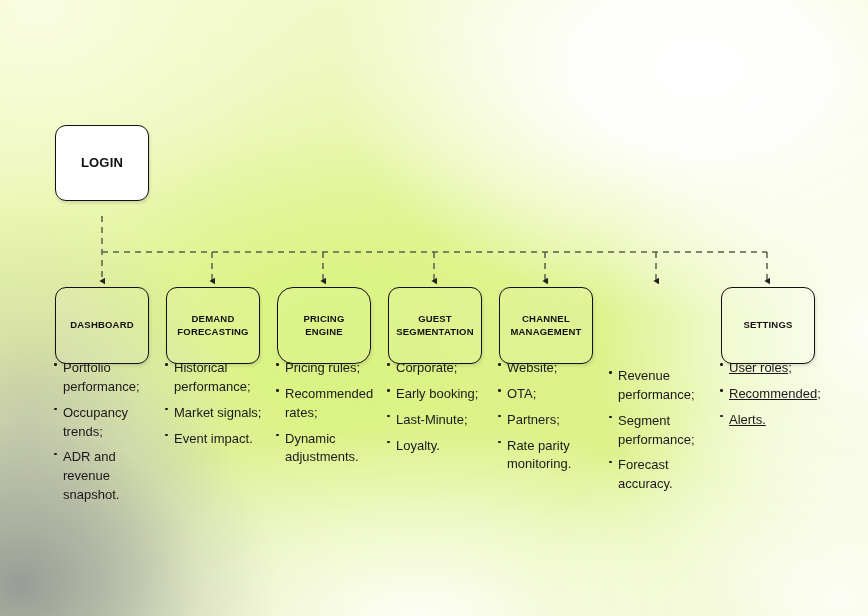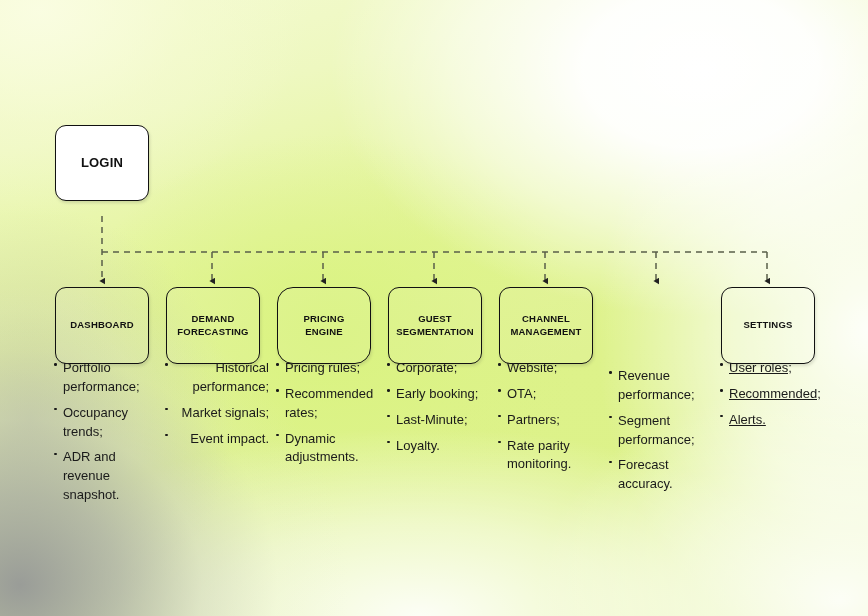--- a/index.html
+++ b/index.html
@@ -239,21 +239,21 @@
     <div class="bullet-item">
       <span class="bullet-dot"></span>
       <span class="bullet-text">Occupancy trends;</span>
     </div>
     <div class="bullet-item">
       <span class="bullet-dot"></span>
       <span class="bullet-text">ADR and revenue snapshot.</span>
     </div>
   </div>
 
-  <div class="bullets" style="left:165px;text-align:right;">
+  <div class="bullets" style="left:165px;">
     <div class="bullet-item">
       <span class="bullet-dot"></span>
       <span class="bullet-text">Historical performance;</span>
     </div>
     <div class="bullet-item">
       <span class="bullet-dot"></span>
       <span class="bullet-text">Market signals;</span>
     </div>
     <div class="bullet-item">
       <span class="bullet-dot"></span>

